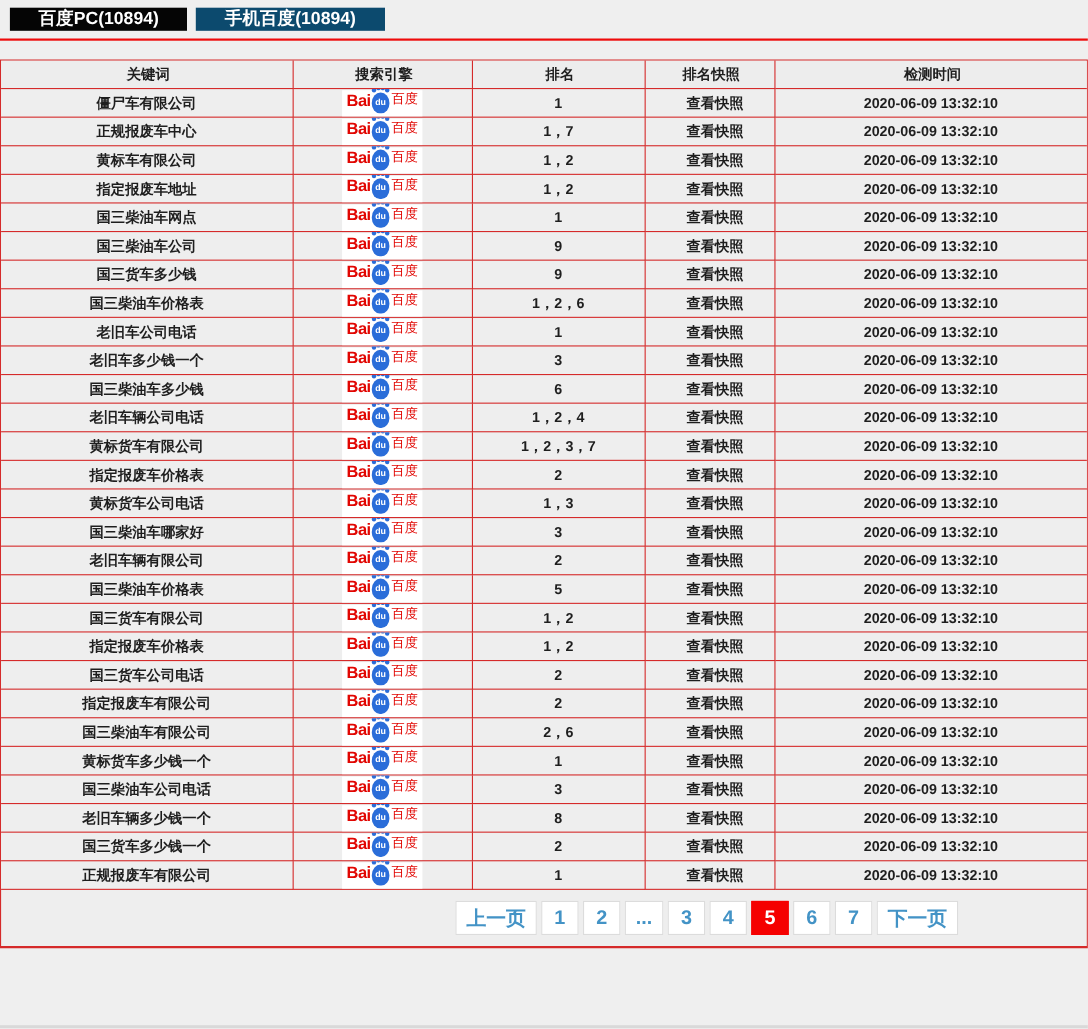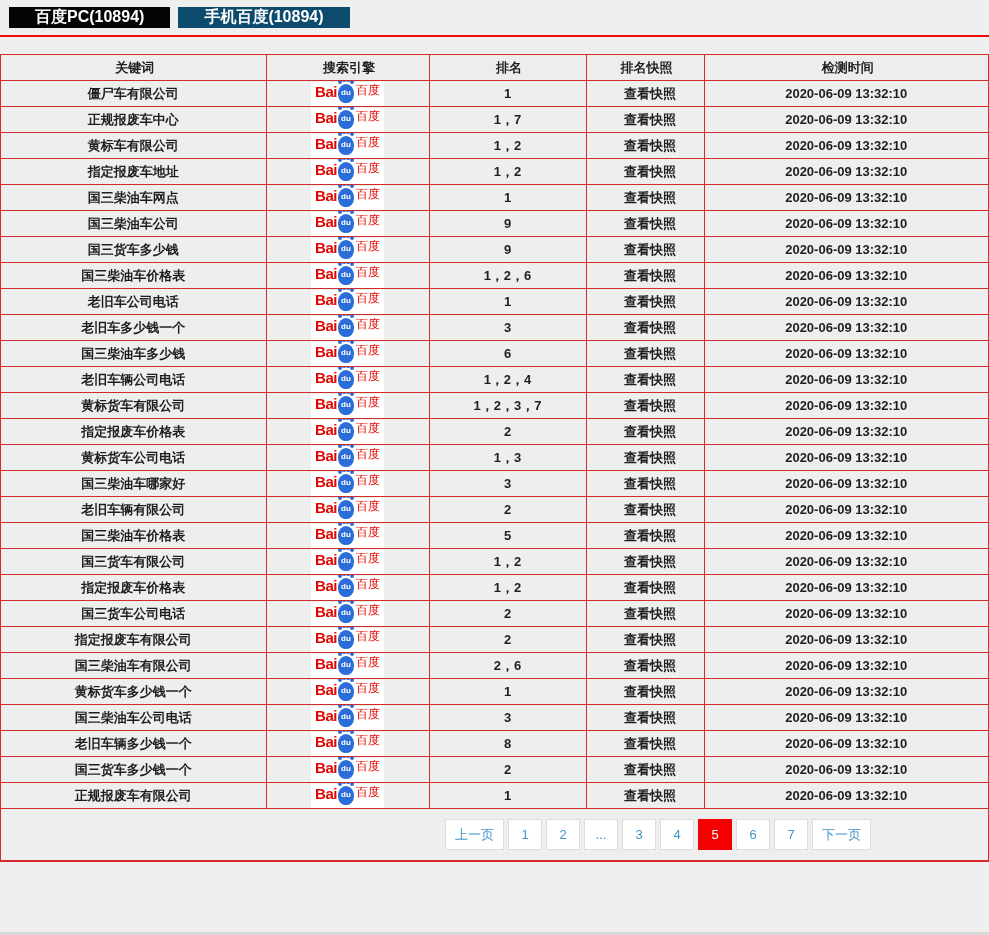--- a/index.html
+++ b/index.html
@@ -62,21 +62,21 @@
   .snap{cursor:pointer;margin-left:10px;}
   
   .pagination{
     display:flex;gap:4px;justify-content:flex-end;
     margin:10px 117px 10px 0;
   }
   .page-btn{
     display:inline-flex;align-items:center;justify-content:center;
     min-width:14px;height:19px;padding:5px 9px;
     background:#ffffff;border:1px solid #dcdcdc;
-    color:#4393c6;font-size:13px;font-weight:normal;
+    color:#4393c6;font-size:18px;font-weight:bold;
     cursor:pointer;text-decoration:none;
   }
   .page-btn.active{background:#f50000;border-color:#f50000;color:#ffffff;}
   .page-btn.ellipsis{cursor:default;}
   .bottom-strip{
     position:absolute;left:0;bottom:0;width:100%;height:3px;background:#d9d9d9;
   }
 </style>
 </head>
 <body>

